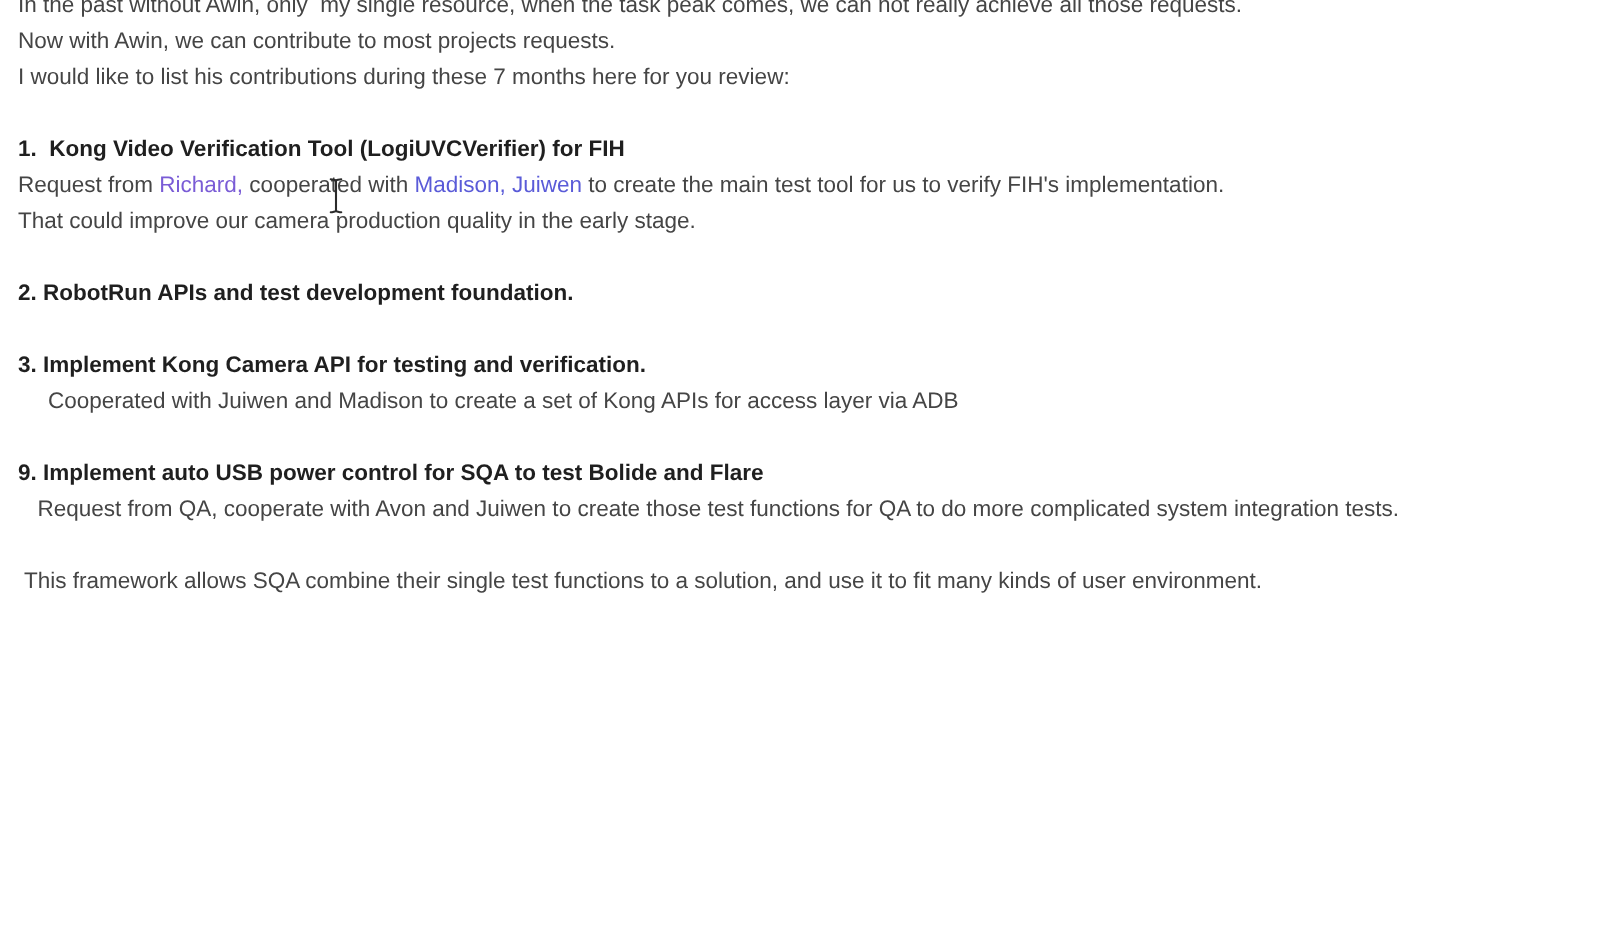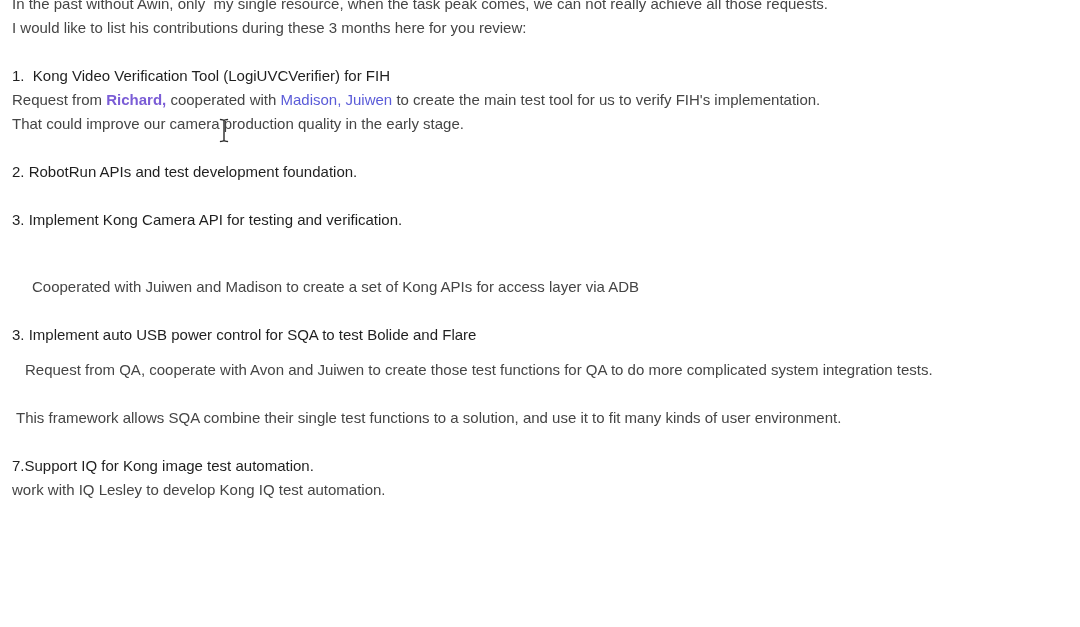--- a/index.html
+++ b/index.html
@@ -17,32 +17,31 @@
     left: 0;
     width: 1080px;
     box-sizing: border-box;
     padding: 0 10px 0 12px;
     font-size: 15px;
     line-height: 24px;
     color: var(--body-text, #454545);
   }
   .line { white-space: pre-wrap; }
   .h {
-    font-weight: normal;
+    font-weight: bold;
     color: var(--heading-text, #1f1f1f);
   }
   .para, section { margin: 0 0 24px 0; }
   .ind-4  { padding-left: 4px; }
-  .ind-13 { padding-left: 13px; margin-top: 11px; }
-  .ind-20 { padding-left: 20px; margin-top: 43px; }
+  .ind-13 { padding-left: 13px; }
+  .ind-20 { padding-left: 20px; }
   a { cursor: pointer; }
   a.name-purple {
     color: var(--mention-purple, #7a5cd6);
     text-decoration: none;
-    font-weight: bold;
   }
   a.name-blue {
     color: var(--mention-blue, #5a5bd8);
     text-decoration: none;
     text-align: center;
   }
   a.url {
     color: var(--link-blue, #4953cf);
     text-decoration: underline;
     word-break: break-all;
@@ -56,52 +55,49 @@
     pointer-events: none;
   }
 </style>
 </head>
 <body>
 
 <div class="doc">
 
   <div class="para">
     <div class="line">In the past without Awin, only  my single resource, when the task peak comes, we can not really achieve all those requests.</div>
-    <div class="line">I would like to list his contributions during these 3 months here for you review:</div>
+    <div class="line">Now with Awin, we can contribute to most projects requests.</div>
+    <div class="line">I would like to list his contributions during these 7 months here for you review:</div>
   </div>
 
   <section>
     <div class="line h">1.  Kong Video Verification Tool (LogiUVCVerifier) for FIH</div>
     <div class="line"><span>Request from </span><a class="name-purple">Richard,</a><span> cooperated with </span><a class="name-blue">Madison, Juiwen</a><span> to create the main test tool for us to verify FIH's implementation.</span></div>
     <div class="line">That could improve our camera production quality in the early stage.</div>
   </section>
 
   <section>
     <div class="line h">2. RobotRun APIs and test development foundation.</div>
   </section>
 
   <section>
     <div class="line h">3. Implement Kong Camera API for testing and verification.</div>
     <div class="line ind-20">Cooperated with Juiwen and Madison to create a set of Kong APIs for access layer via ADB</div>
   </section>
 
   <section>
-    <div class="line h">3. Implement auto USB power control for SQA to test Bolide and Flare</div>
+    <div class="line h">9. Implement auto USB power control for SQA to test Bolide and Flare</div>
     <div class="line ind-13">Request from QA, cooperate with Avon and Juiwen to create those test functions for QA to do more complicated system integration tests.</div>
   </section>
 
 
   <section>
     <div class="line ind-4">This framework allows SQA combine their single test functions to a solution, and use it to fit many kinds of user environment.</div>
   </section>
 
-  <section>
-    <div class="line h">7.Support IQ for Kong image test automation.</div>
-    <div class="line">work with IQ Lesley to develop Kong IQ test automation.</div>
-  </section>
 
 </div>
 
 <div class="ibeam">
   <svg width="10" height="25" viewBox="0 0 10 25">
     <path d="M1.5 1.5 C3 1.5 4 2.2 5 2.2 C6 2.2 7 1.5 8.5 1.5 M5 2.2 L5 22.8 M1.5 23.5 C3 23.5 4 22.8 5 22.8 C6 22.8 7 23.5 8.5 23.5" stroke="#2b2b2b" stroke-width="1.4" fill="none" stroke-linecap="round"></path>
   </svg>
 </div>
 
 </body></html>

